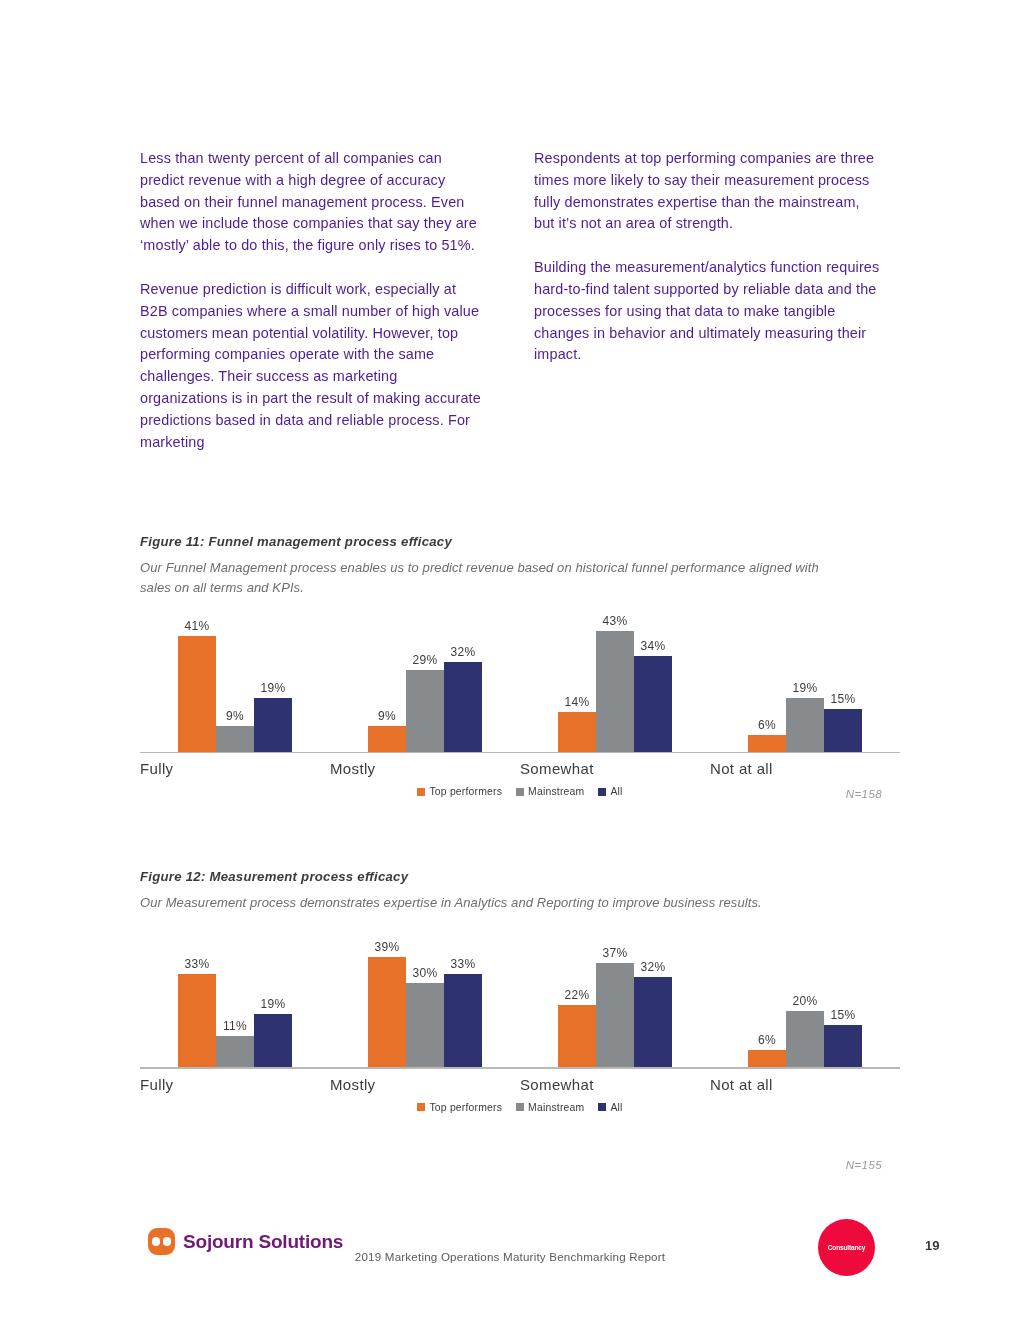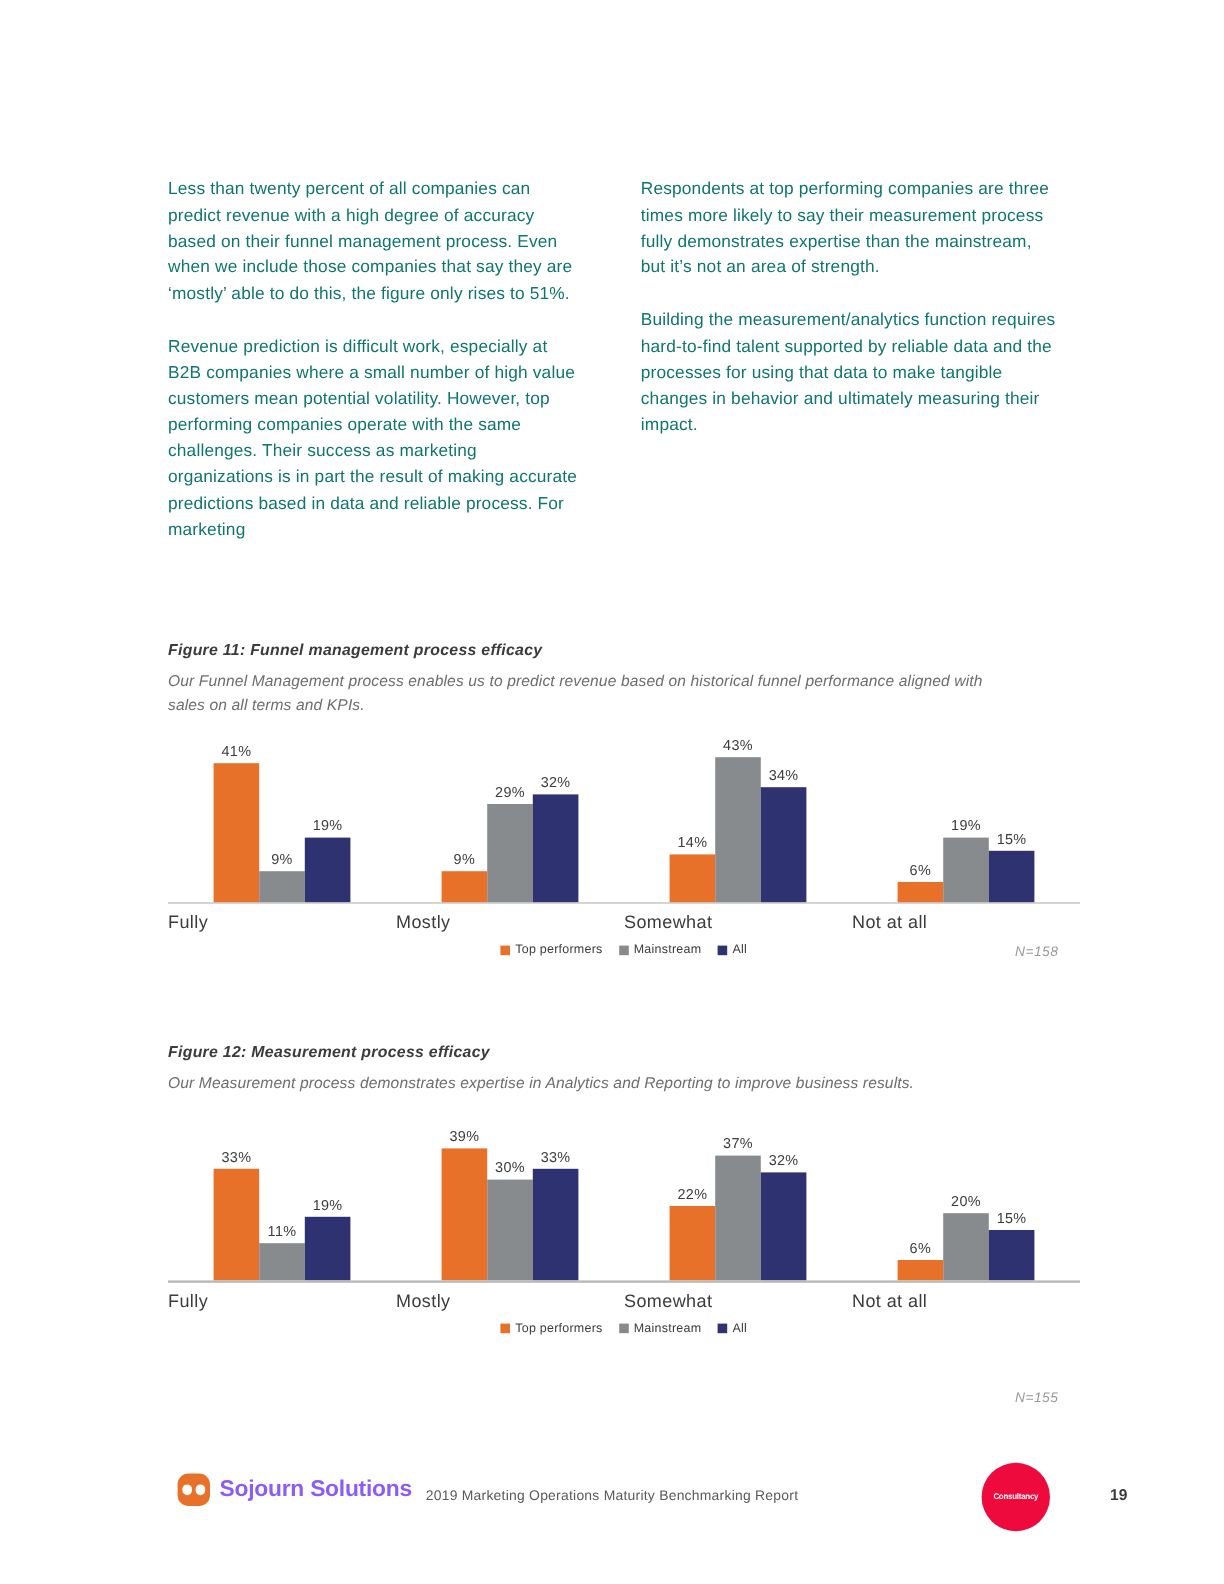--- a/index.html
+++ b/index.html
@@ -28,21 +28,21 @@
     top: 148px;
     width: 740px;
     display: flex;
     gap: 48px;
   }
   .col { width: 346px; }
   .col p {
     margin: 0 0 22px 0;
     font-size: 14.4px;
     line-height: 21.8px;
-    color: #0f766e;
+    color: #4c1d95;
     letter-spacing: 0.15px;
   }
   .col p:last-child { margin-bottom: 0; }
 
   
   .figure { position: absolute; left: 140px; width: 760px; }
   .fig-title {
     font-size: 13.2px;
     font-weight: bold;
     color: #3b3b3b;
@@ -186,27 +186,27 @@
   }
   .logo-eye {
     width: 8.5px;
     height: 8.5px;
     border-radius: 50%;
     background: #ffffff;
   }
   .logo-word {
     font-size: 19px;
     font-weight: bold;
-    color: #8b5cf6;
+    color: #701a75;
     letter-spacing: -0.2px;
   }
   .footer-center {
     position: absolute;
     left: 0; right: 0;
-    top: 22px;
+    top: 32px;
     text-align: center;
     font-size: 11.6px;
     color: #5a5a5a;
     letter-spacing: 0.2px;
   }
   .logo-consultancy {
     position: absolute;
     left: 818px;
     top: 1px;
     width: 57px;

